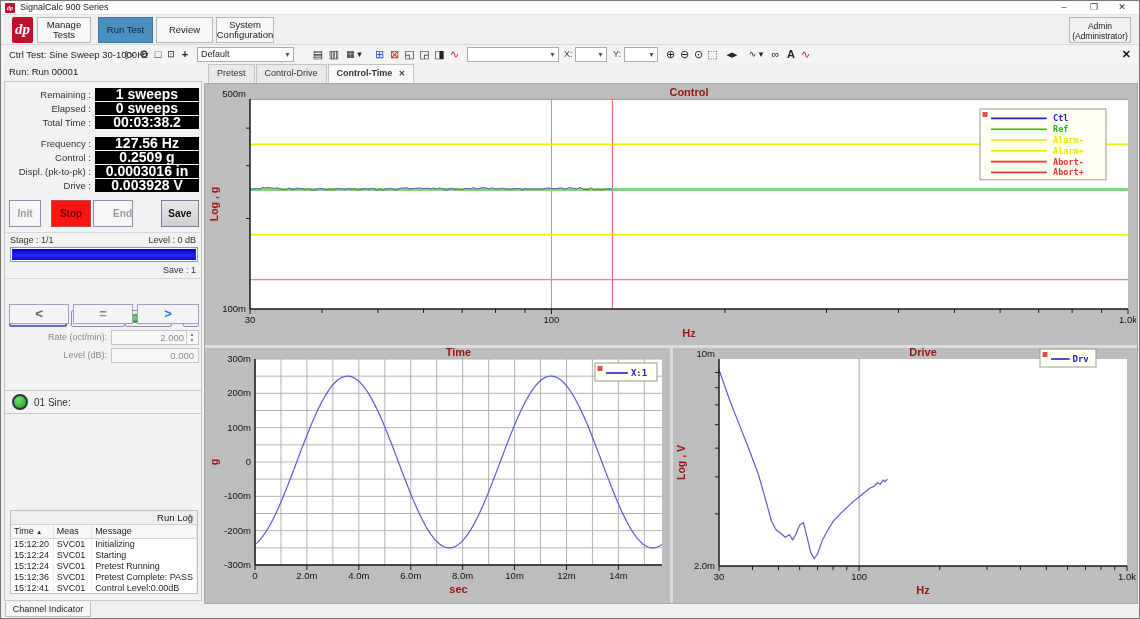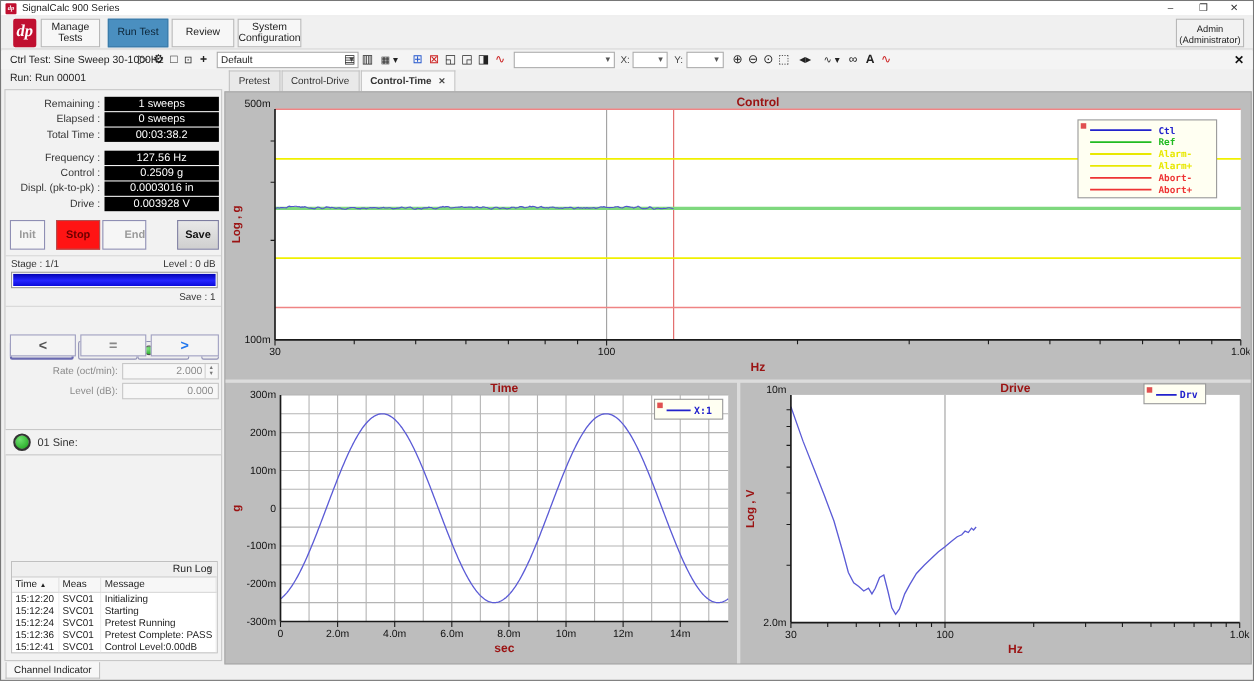--- a/index.html
+++ b/index.html
@@ -32,21 +32,21 @@
   .tbi { position:absolute; top:1px; height:15px; font-size:11px; color:#222; text-align:center; line-height:15px; cursor:default; }
   .select { position:absolute; top:1px; height:15px; background:#fff; border:1px solid #ababab; font-size:9px; color:#222; line-height:13px; padding:0 12px 0 3px; }
   .select .arr { position:absolute; right:2px; top:0; font-size:7px; color:#555; line-height:14px; }
   .tblbl { position:absolute; top:3px; font-size:9px; color:#444; }
   .tbclose { position:absolute; right:8px; top:2px; font-size:11px; font-weight:bold; color:#111; }
 
   
   .lpanel { position:absolute; left:3px; top:80px; width:198px; height:520px; background:#f2f2f2; border:1px solid #c8c8c8; font-size:9.5px; }
   .ro-row { position:absolute; left:0; width:100%; height:14px; }
   .ro-lbl { position:absolute; left:0; width:86px; text-align:right; color:#333; top:1px; }
-  .ro-val { position:absolute; left:90px; width:104px; height:13px; background:#000; color:#fff; font-weight:normal; font-size:10px; text-align:center; line-height:13px; }
+  .ro-val { position:absolute; left:90px; width:104px; height:13px; background:#000; color:#fff; font-weight:bold; font-size:14px; text-align:center; line-height:13px; }
   .btn { position:absolute; border:1px solid #8f8fb4; background:#f6f6f6; font-weight:bold; font-size:10px; text-align:center; }
   .btn.dis { color:#9a9a9a; }
   .btn.stop { background:#ff1414; color:#6d0000; border-color:#b05050; }
   .btn.save { background:linear-gradient(#e8e8e8,#cfcfcf); color:#111; border-color:#7d7da0; }
   .sep { position:absolute; left:0; width:100%; border-top:1px solid #d8d8d8; }
   .small { font-size:9px; color:#333; position:absolute; }
   .pbar { position:absolute; left:5px; width:188px; height:15px; border:1px solid #9a9a9a; background:#fff; padding:1px; }
   .pfill { height:100%; background:linear-gradient(#0202b4,#2525ff 55%,#0b0bdc); }
   .tgl { position:absolute; height:17px; border:1px solid #8f8fb4; border-radius:2px; background:#efefef; font-size:9px; color:#222; font-weight:bold; display:flex; align-items:center; gap:4px; padding:0 5px;margin-top:28px; }
   .led { width:9px; height:9px; border-radius:50%; border:1px solid #444; }
@@ -98,21 +98,21 @@
     <div class="ribtab t3">System Configuration</div>
     <div class="adminbtn">Admin (Administrator)</div>
   </div>
 
   <div class="toolbar">
     <span class="tbi" style="left:123px;width:12px;">▷</span>
     <span class="tbi" style="left:137px;width:12px;">⚙</span>
     <span class="tbi" style="left:151px;width:12px;">□</span>
     <span class="tbi" style="left:164px;width:12px;font-size:9px;">⊡</span>
     <span class="tbi" style="left:178px;width:12px;font-weight:bold;">+</span>
-    <div class="select" style="left:196px;width:129px;">
+    <div class="select" style="left:196px;width:97px;">
       <span>Default</span><span class="arr">▼</span>
     </div>
     <span class="tbi" style="left:310px;width:14px;">▤</span>
     <span class="tbi" style="left:326px;width:14px;">▥</span>
     <span class="tbi" style="left:342px;width:22px;font-size:9px;">▦ ▾</span>
     <span class="tbi" style="left:372px;width:13px;color:#2255cc;">⊞</span>
     <span class="tbi" style="left:387px;width:13px;color:#cc2222;">⊠</span>
     <span class="tbi" style="left:402px;width:13px;">◱</span>
     <span class="tbi" style="left:417px;width:13px;">◲</span>
     <span class="tbi" style="left:432px;width:13px;">◨</span>

